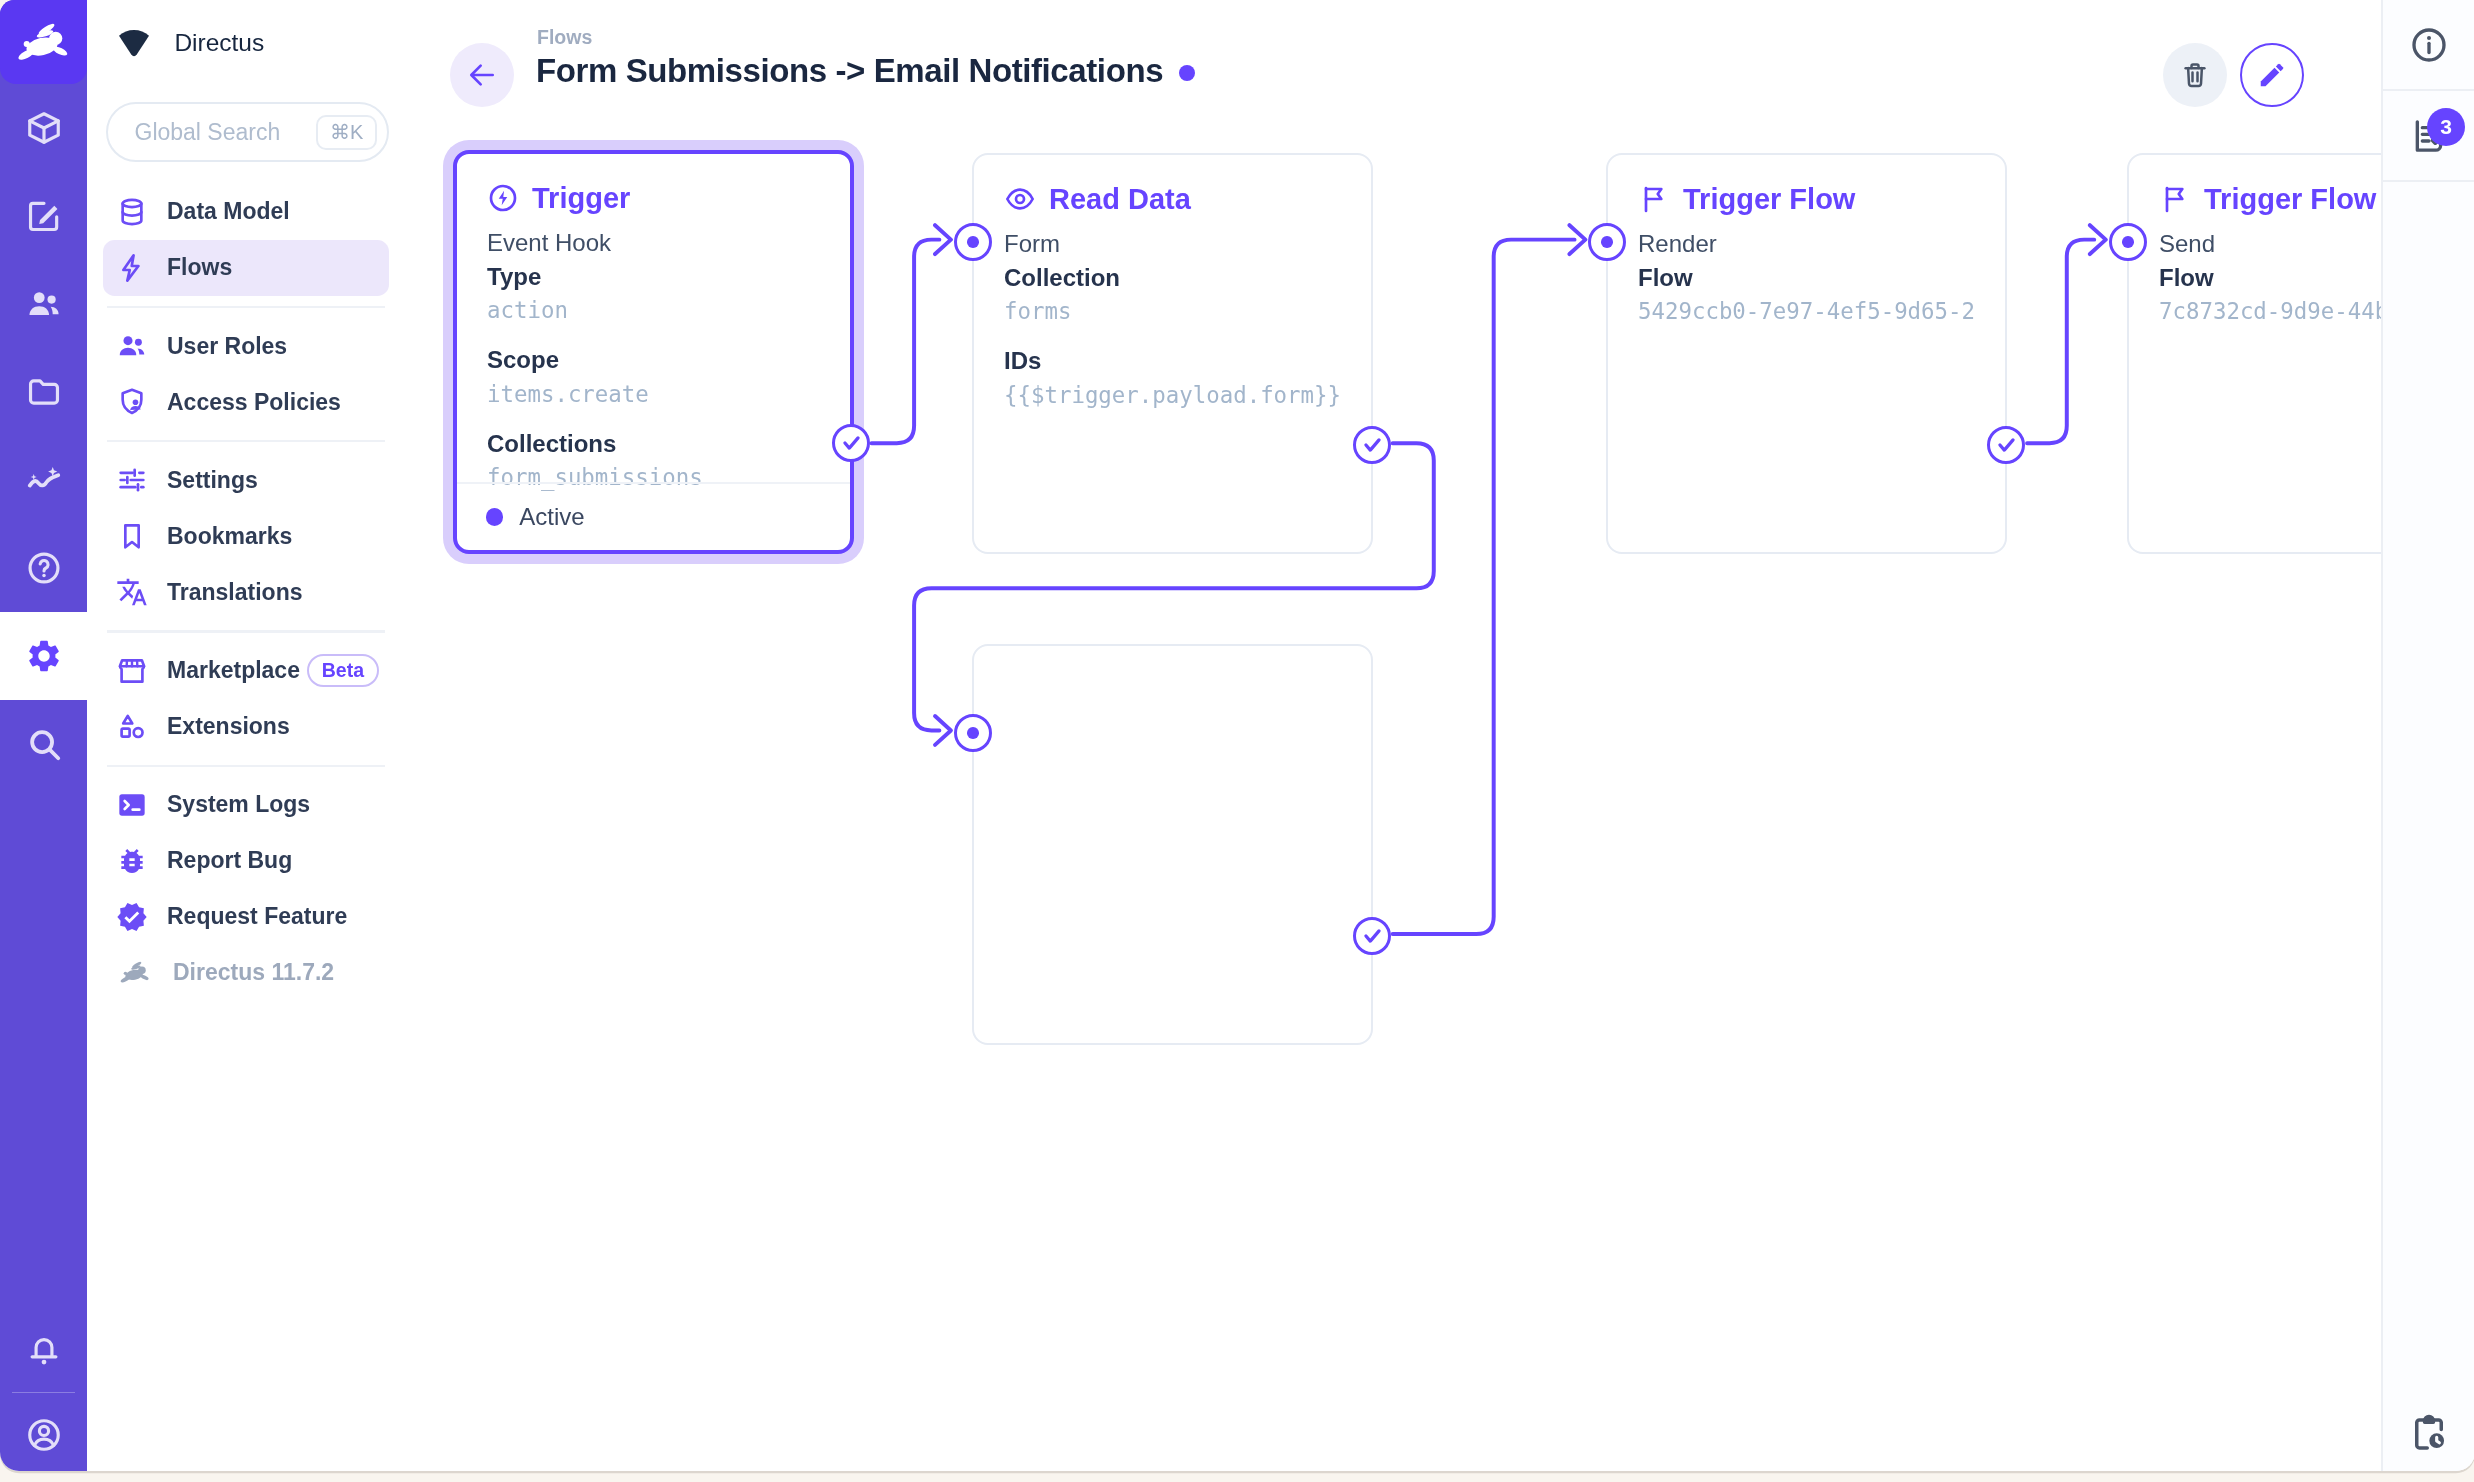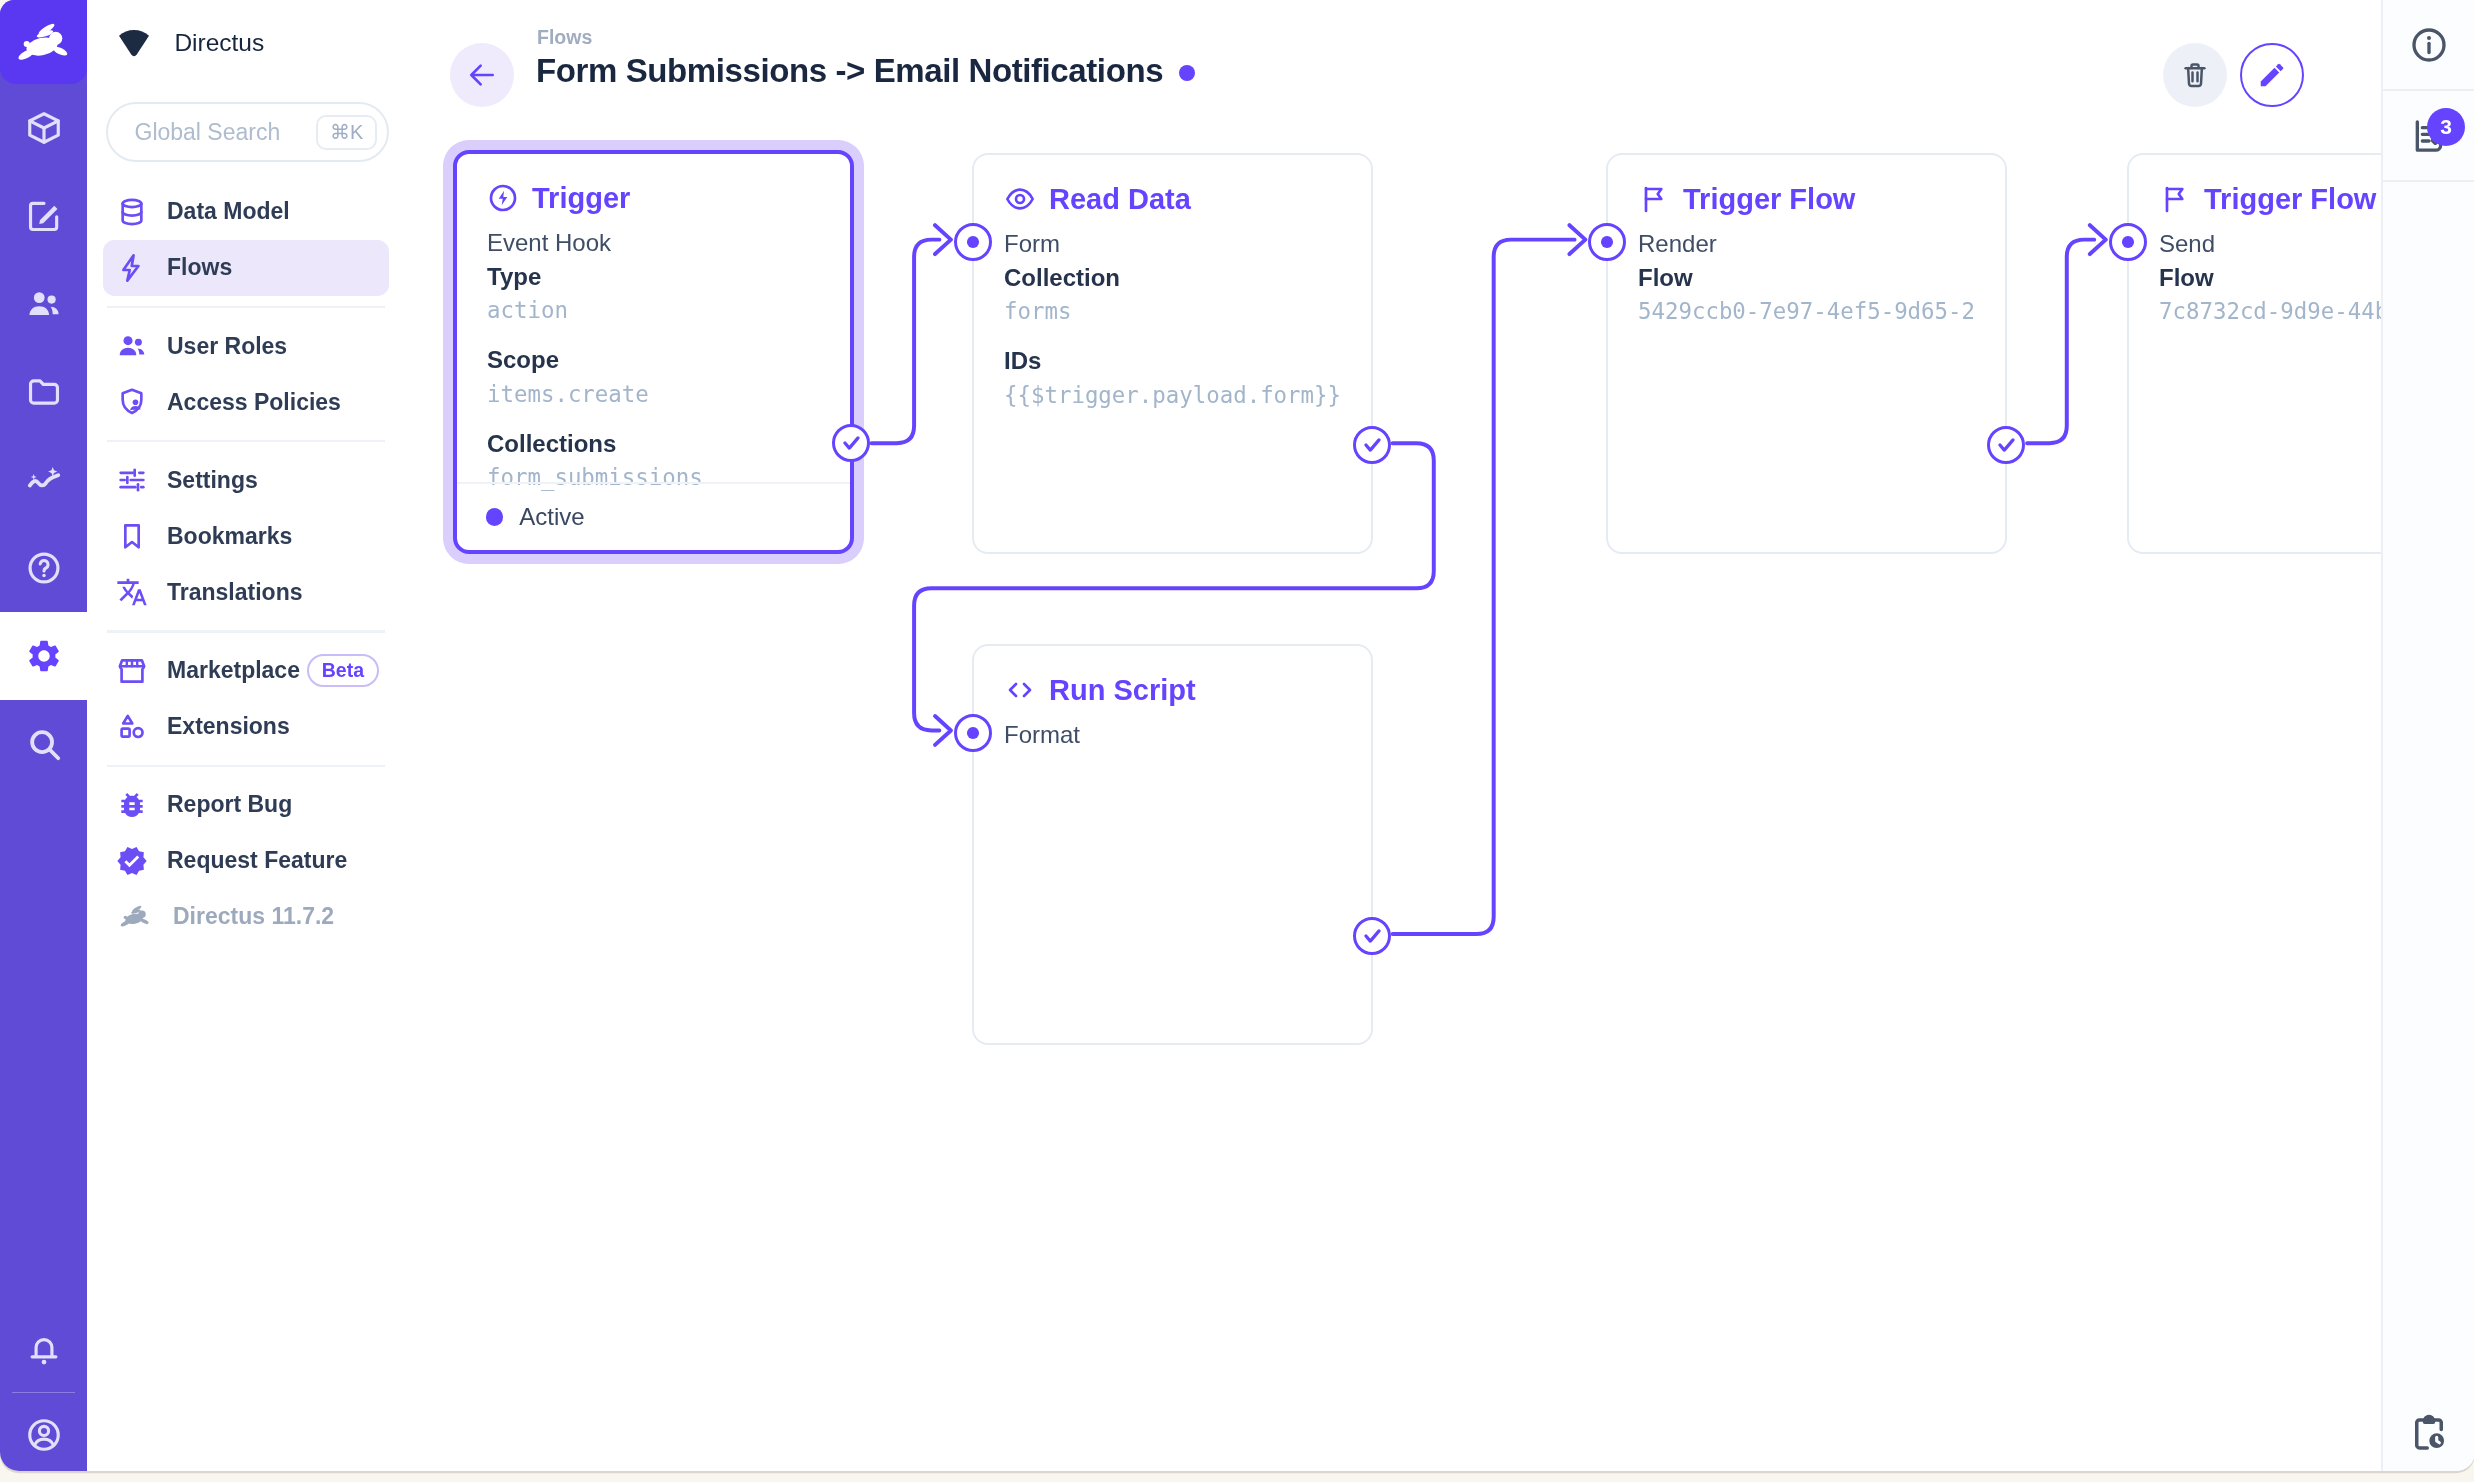--- a/index.html
+++ b/index.html
@@ -303,20 +303,30 @@
               <path d="M8.8 3.6 12.2 9.4 H5.4 Z"></path>
               <rect x="4.2" y="13.2" width="6" height="6" rx="1"></rect>
               <circle cx="16.6" cy="16.2" r="3.3"></circle>
             </svg>
           </span>
         <span class="lbl">Extensions</span>
       </div>
       <div class="nav-hr"></div>
       <div class="nav-item">
         <span class="ic">
+            <svg viewBox="0 0 24 24">
+              <rect x="2.5" y="4" width="19" height="16" rx="2" fill="currentColor"></rect>
+              <path d="M6.5 9 l3 3 -3 3" fill="none" stroke="#fff" stroke-width="2" stroke-linecap="round" stroke-linejoin="round"></path>
+              <path d="M12.5 15.5 h5" stroke="#fff" stroke-width="2" stroke-linecap="round"></path>
+            </svg>
+          </span>
+        <span class="lbl">System Logs</span>
+      </div>
+      <div class="nav-item">
+        <span class="ic">
             <svg viewBox="0 0 24 24" fill="currentColor">
               <path d="M20 8h-2.81c-.45-.78-1.07-1.45-1.82-1.96L17 4.41 15.59 3l-2.17 2.17C12.96 5.06 12.49 5 12 5c-.49 0-.96.06-1.41.17L8.41 3 7 4.41l1.62 1.63C7.88 6.55 7.26 7.22 6.81 8H4v2h2.09c-.05.33-.09.66-.09 1v1H4v2h2v1c0 .34.04.67.09 1H4v2h2.81c1.04 1.79 2.97 3 5.19 3s4.15-1.21 5.19-3H20v-2h-2.09c.05-.33.09-.66.09-1v-1h2v-2h-2v-1c0-.34-.04-.67-.09-1H20V8zm-6 8h-4v-2h4v2zm0-4h-4v-2h4v2z"></path>
             </svg>
           </span>
         <span class="lbl">Report Bug</span>
       </div>
       <div class="nav-item">
         <span class="ic">
             <svg viewBox="0 0 24 24" fill="currentColor">
               <path d="M23 12l-2.44-2.79.34-3.69-3.61-.82-1.89-3.2L12 2.96 8.6 1.5 6.71 4.69l-3.61.81.34 3.7L1 12l2.44 2.79-.34 3.7 3.61.82L8.6 22.5l3.4-1.47 3.4 1.46 1.89-3.19 3.61-.82-.34-3.69L23 12zm-12.91 4.72l-3.8-3.81 1.48-1.48 2.32 2.33 5.85-5.87 1.48 1.48-7.33 7.35z"></path>
@@ -446,32 +456,20 @@
 
       <section class="node" style="left:567px;top:644px;">
         <div class="port in">
             <span class="dot"></span>
           </div>
         <div class="port out">
           <svg viewBox="0 0 26 22">
               <polyline points="4,11 10,18 22,4" stroke="#6644FF" stroke-width="4.5" fill="none" stroke-linecap="round" stroke-linejoin="round"></polyline>
             </svg>
         </div>
-        <div class="node-body">
-          <div class="node-title">
-            <span class="ic">
-                <svg viewBox="0 0 24 24" fill="none" stroke="currentColor" stroke-width="2" stroke-linecap="round" stroke-linejoin="round">
-                  <path d="M9 7.5 4.5 12 9 16.5"></path>
-                  <path d="M15 7.5 19.5 12 15 16.5"></path>
-                </svg>
-              </span>
-            <span>Run Script</span>
-          </div>
-          <div class="node-name">Format</div>
-        </div>
       </section>
 
       <section class="node" style="left:1201px;top:153px;">
         <div class="port in">
             <span class="dot"></span>
           </div>
         <div class="port out">
           <svg viewBox="0 0 26 22">
               <polyline points="4,11 10,18 22,4" stroke="#6644FF" stroke-width="4.5" fill="none" stroke-linecap="round" stroke-linejoin="round"></polyline>
             </svg>

